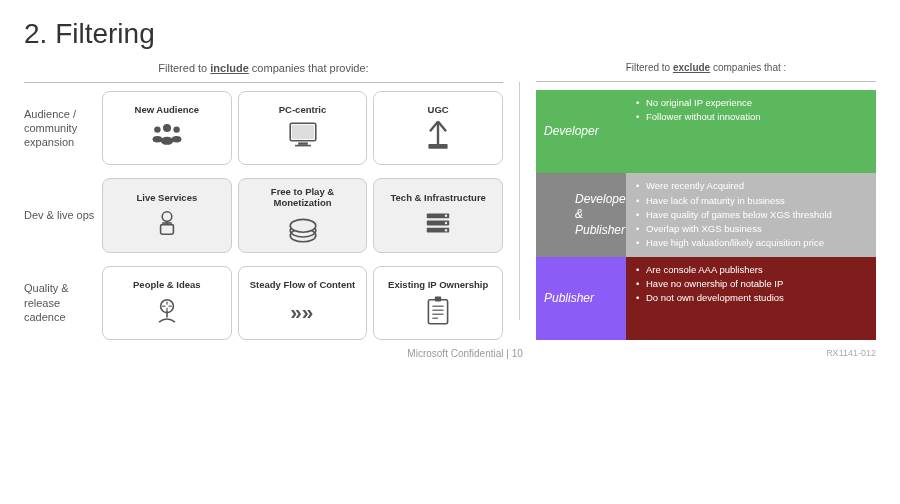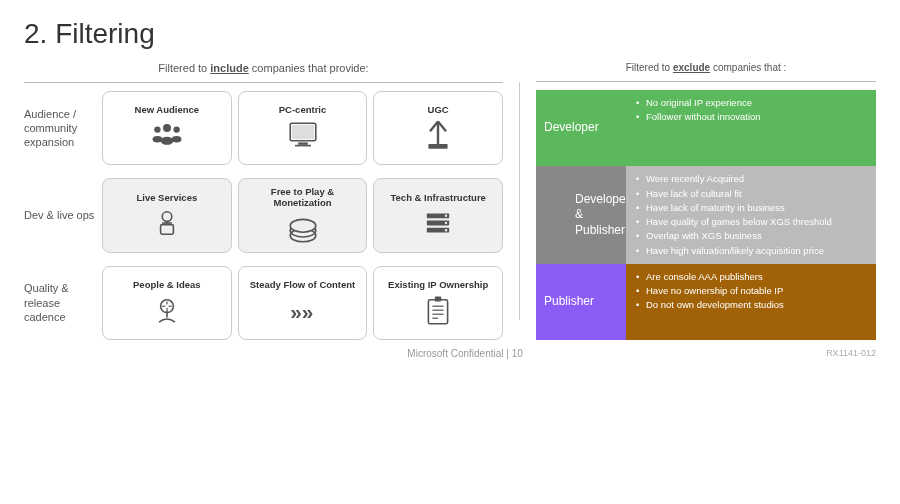--- a/index.html
+++ b/index.html
@@ -138,20 +138,21 @@
       width: 90px;
       display: flex;
       align-items: center;
       justify-content: flex-start;
       padding: 6px 8px;
       font-size: 12px;
       font-weight: 400;
       color: #fff;
       line-height: 1.3;
       flex-shrink: 0;
+      font-style: italic;
     }
     .section-label.green {
       background: #5cb85c;
     }
     .section-label.gray {
       background: #888;
       padding-left: 39px;
     }
     .section-label.dark {
       background: #8b5cf6;
@@ -161,21 +162,21 @@
       padding: 6px 10px;
       display: flex;
     }
     .section-content.green-bg {
       background: #5cb85c;
     }
     .section-content.gray-bg {
       background: #bbb;
     }
     .section-content.dark-bg {
-      background: #a16207;
+      background: #7f1d1d;
     }
     .bullet-list {
       list-style: none;
       padding: 0;
       margin: 0;
     }
     .bullet-list li {
       font-size: 9.5px;
       color: #fff;
       line-height: 1.5;
@@ -348,21 +349,20 @@
               <li>Follower without innovation</li>
             </ul>
           </div>
         </div>
 
         <div class="right-section">
           <div class="section-label gray">Developer &amp; Publisher</div>
           <div class="section-content gray-bg">
             <ul class="bullet-list">
               <li>Were recently Acquired</li>
-              <li>Have lack of cultural fit</li>
               <li>Have lack of maturity in business</li>
               <li>Have quality of games below XGS threshold</li>
               <li>Overlap with XGS business</li>
               <li>Have high valuation/likely acquisition price</li>
             </ul>
           </div>
         </div>
 
         <div class="right-section">
           <div class="section-label dark">Publisher</div>

